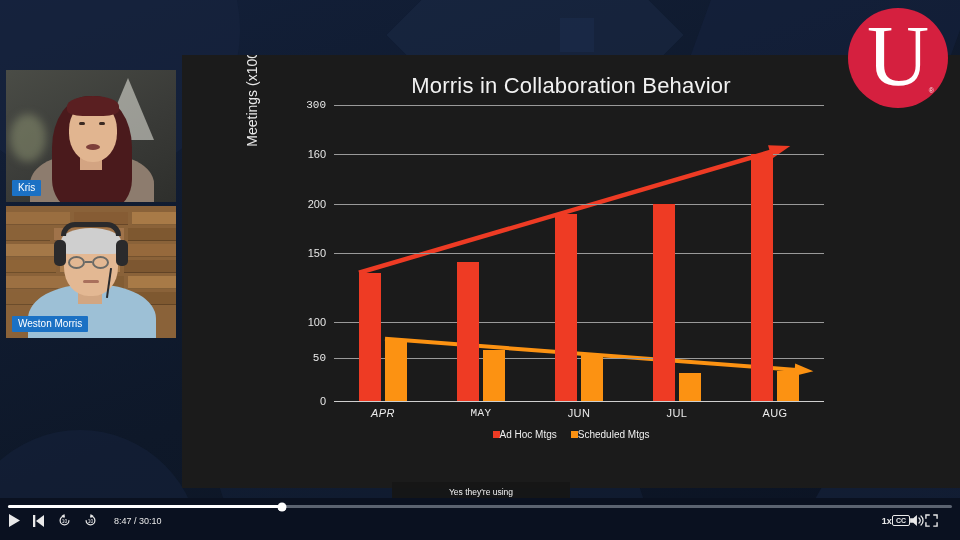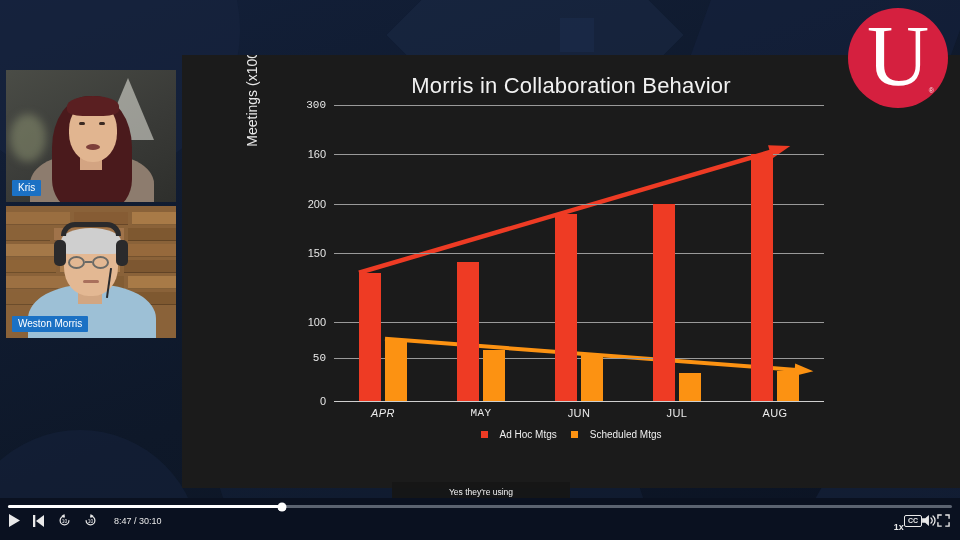--- a/index.html
+++ b/index.html
@@ -106,21 +106,21 @@
     color: #eaeaea; font-size: 11px;
     letter-spacing: .4px;
   }
   .trend { position: absolute; left: 0; top: 0; width: 100%; height: 100%; overflow: visible; }
 
   .legend {
     position: absolute; left: 0; right: 0; top: 374px;
     display: flex; justify-content: center; gap: 14px;
     font-size: 10px; color: #efefef;
   }
-  .legend-item { display: flex; align-items: center; gap: 12px; }
+  .legend-item { display: flex; align-items: center; gap: 0; }
   .legend-swatch { width: 7px; height: 7px; display: inline-block; }
 
   
   .tiles {
     position: absolute; left: 6px; top: 70px;
     width: 170px;
     z-index: 20;
     display: flex; flex-direction: column; gap: 4px;
   }
   .tile {
@@ -221,22 +221,22 @@
     position: absolute; top: 50%;
     width: 9px; height: 9px; border-radius: 50%;
     background: #ffffff;
     transform: translate(-50%, -50%);
   }
   .ctl-left {
     position: absolute; left: 8px; top: 16px;
     display: flex; align-items: center; gap: 13px;
   }
   .ctl-right {
-    position: absolute; right: 10px; top: 16px;
-    display: flex; align-items: flex-end; gap: 0;
+    position: absolute; right: 22px; top: 16px;
+    display: flex; align-items: center; gap: 0;
   }
   .ctl-btn {
     display: flex; align-items: center; justify-content: center;
     color: #e9e9e9;
     background: none; border: none;
     cursor: pointer;
     line-height: 0;
   }
   .time {
     color: #e9e9e9; font-size: 9px;

